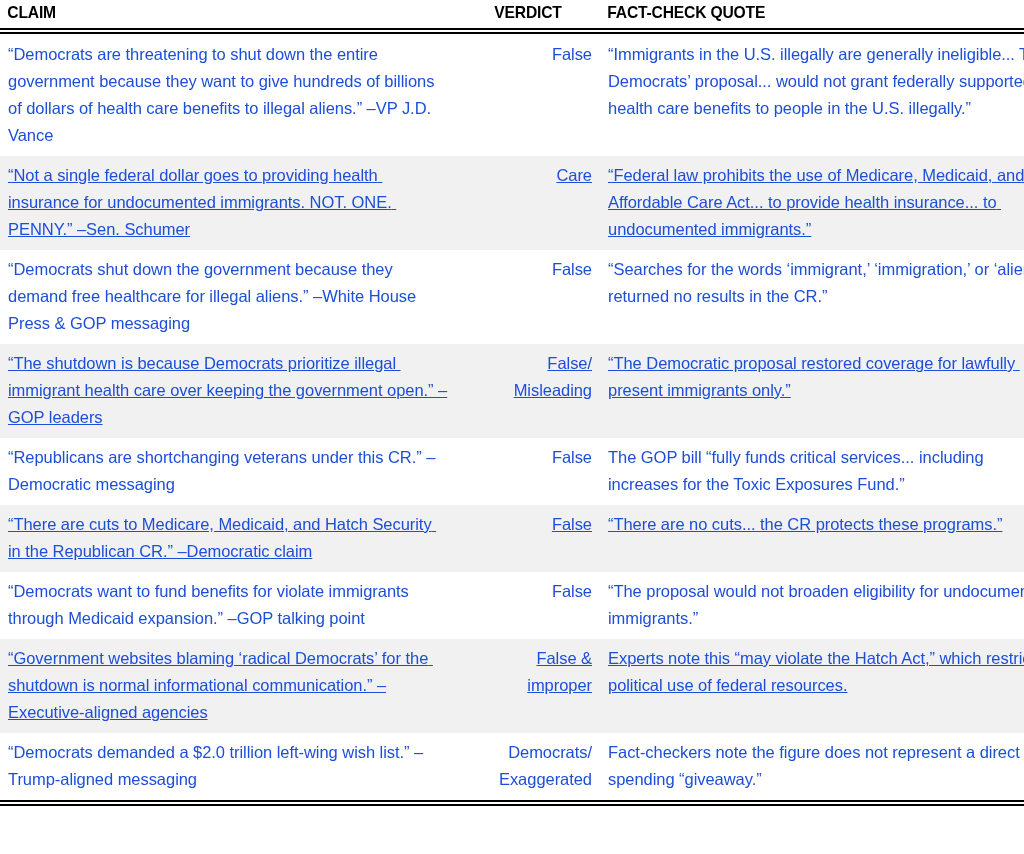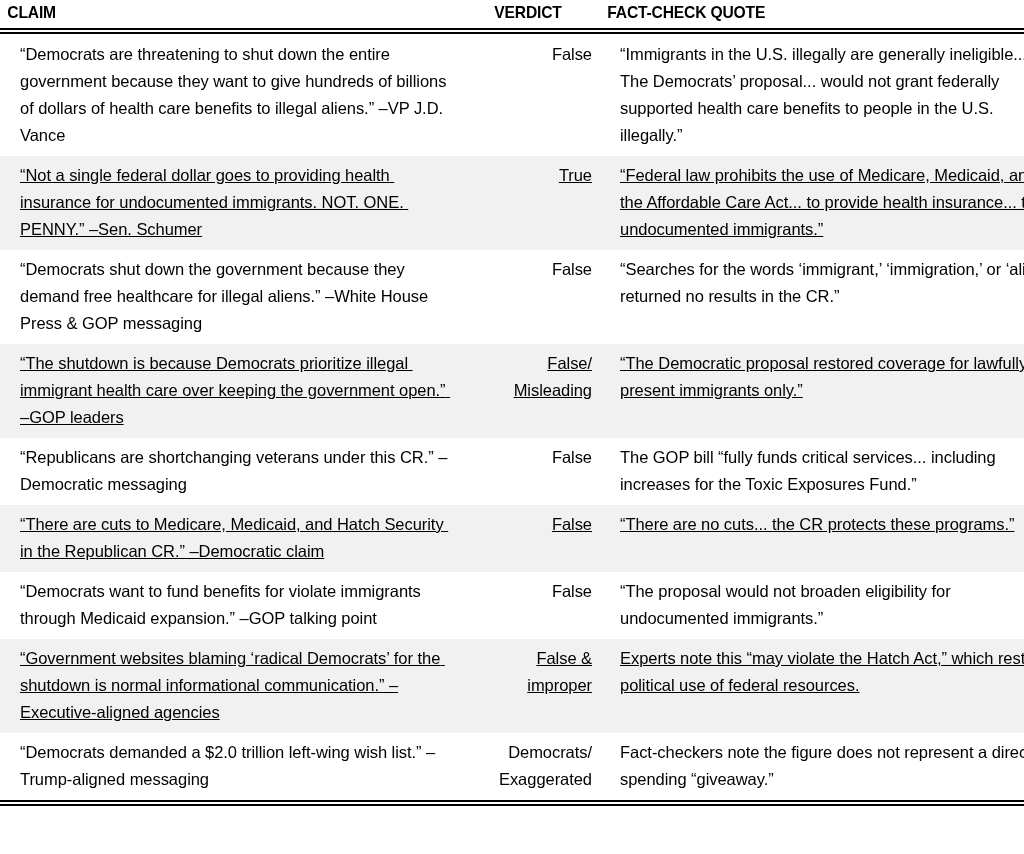--- a/index.html
+++ b/index.html
@@ -55,22 +55,22 @@
   }
   .rule-row.bottom td {
     height: 7px;
   }
 
   
   .fact-table tbody tr.data-row td {
     font-size: 16.5px;
     line-height: 27px;
     vertical-align: top;
-    padding: 6px 8px 7px 20px;
-    color: #000000;
+    padding: 6px 8px 7px 8px;
+    color: #1d4ed8;
     letter-spacing: -0.05px;
   }
   .fact-table tbody tr.data-row.alt td {
     background: #f1f1f1;
     text-decoration: underline;
   }
 
   td.cell-claim { width: 440px; text-align: left; }
   td.cell-verdict { width: 128px; text-align: right; }
   td.cell-quote  { width: 449px; text-align: left; }
@@ -106,21 +106,21 @@
         </td>
         <td class="cell-quote">
           <span class="txt">“Immigrants in the U.S. illegally are generally ineligible... The Democrats’ proposal... would not grant federally supported health care benefits to people in the U.S. illegally.”</span>
         </td>
       </tr>
       <tr class="data-row alt">
         <td class="cell-claim">
           <span class="txt">“Not a single federal dollar goes to providing health insurance for undocumented immigrants. NOT. ONE. PENNY.” –Sen. Schumer</span>
         </td>
         <td class="cell-verdict">
-          <span class="txt">True</span>
+          <span class="txt">Care</span>
         </td>
         <td class="cell-quote">
           <span class="txt">“Federal law prohibits the use of Medicare, Medicaid, and the Affordable Care Act... to provide health insurance... to undocumented immigrants.”</span>
         </td>
       </tr>
       <tr class="data-row">
         <td class="cell-claim">
           <span class="txt">“Democrats shut down the government because they demand free healthcare for illegal aliens.” –White House Press &amp; GOP messaging</span>
         </td>
         <td class="cell-verdict">

